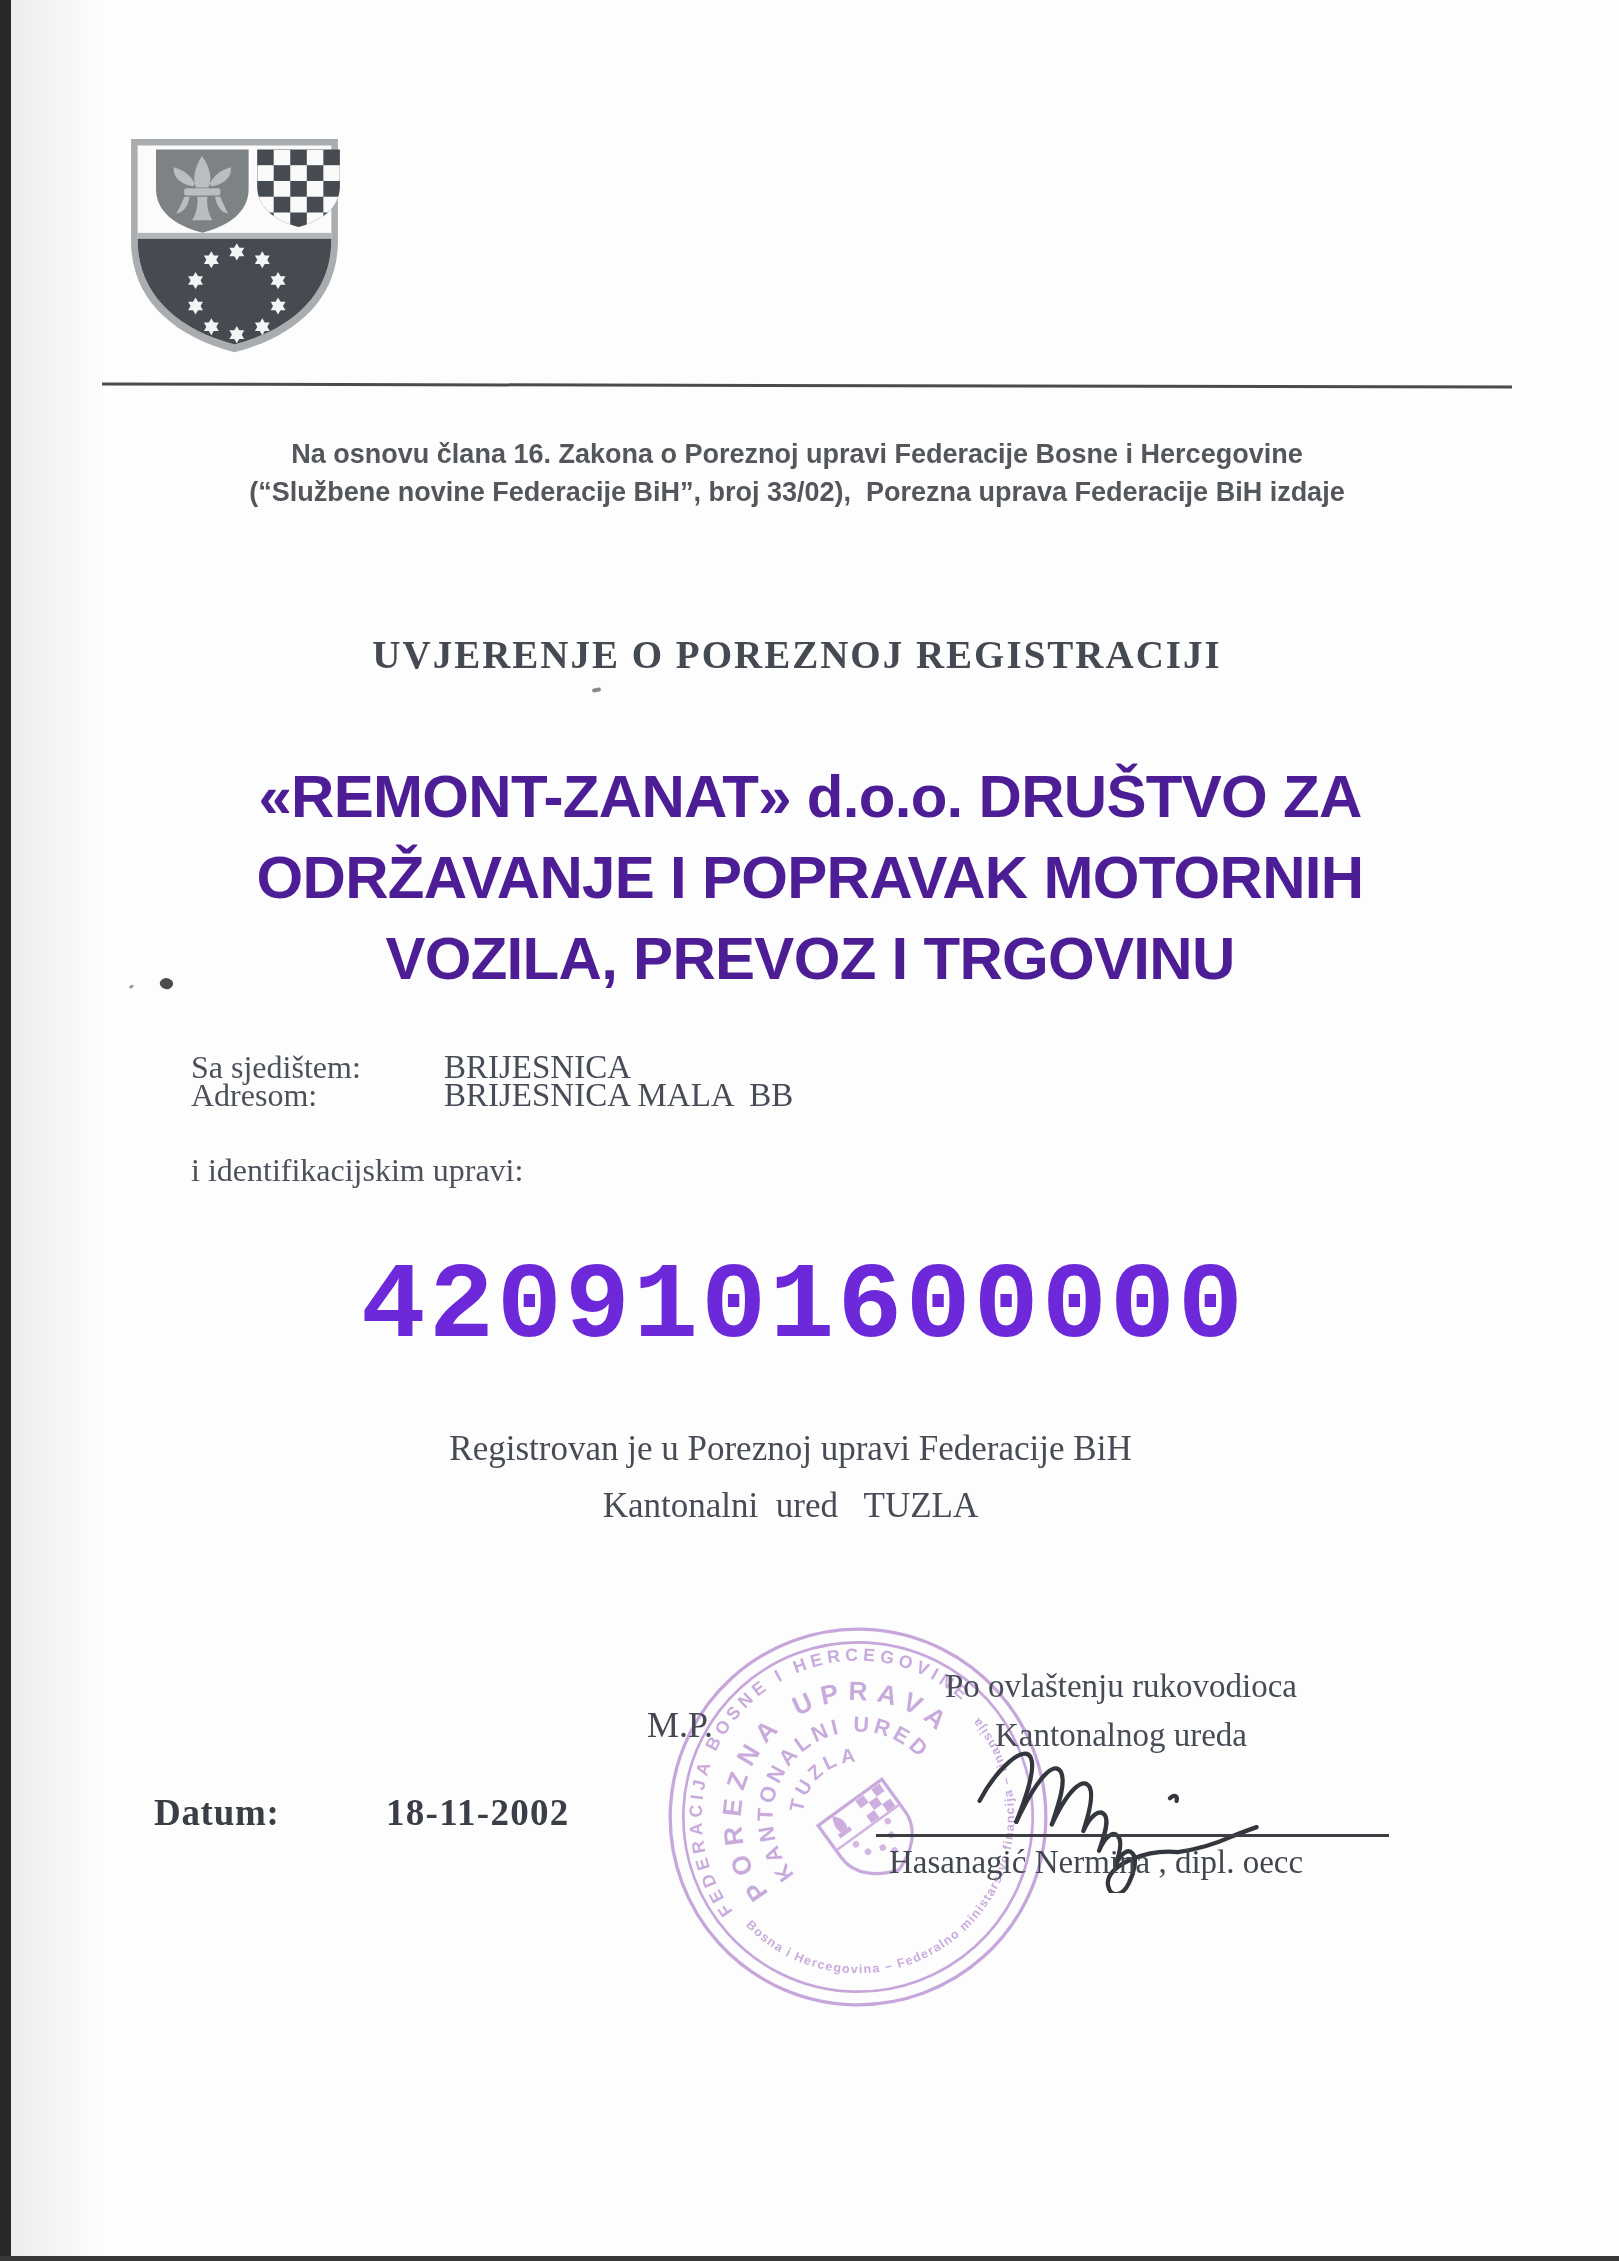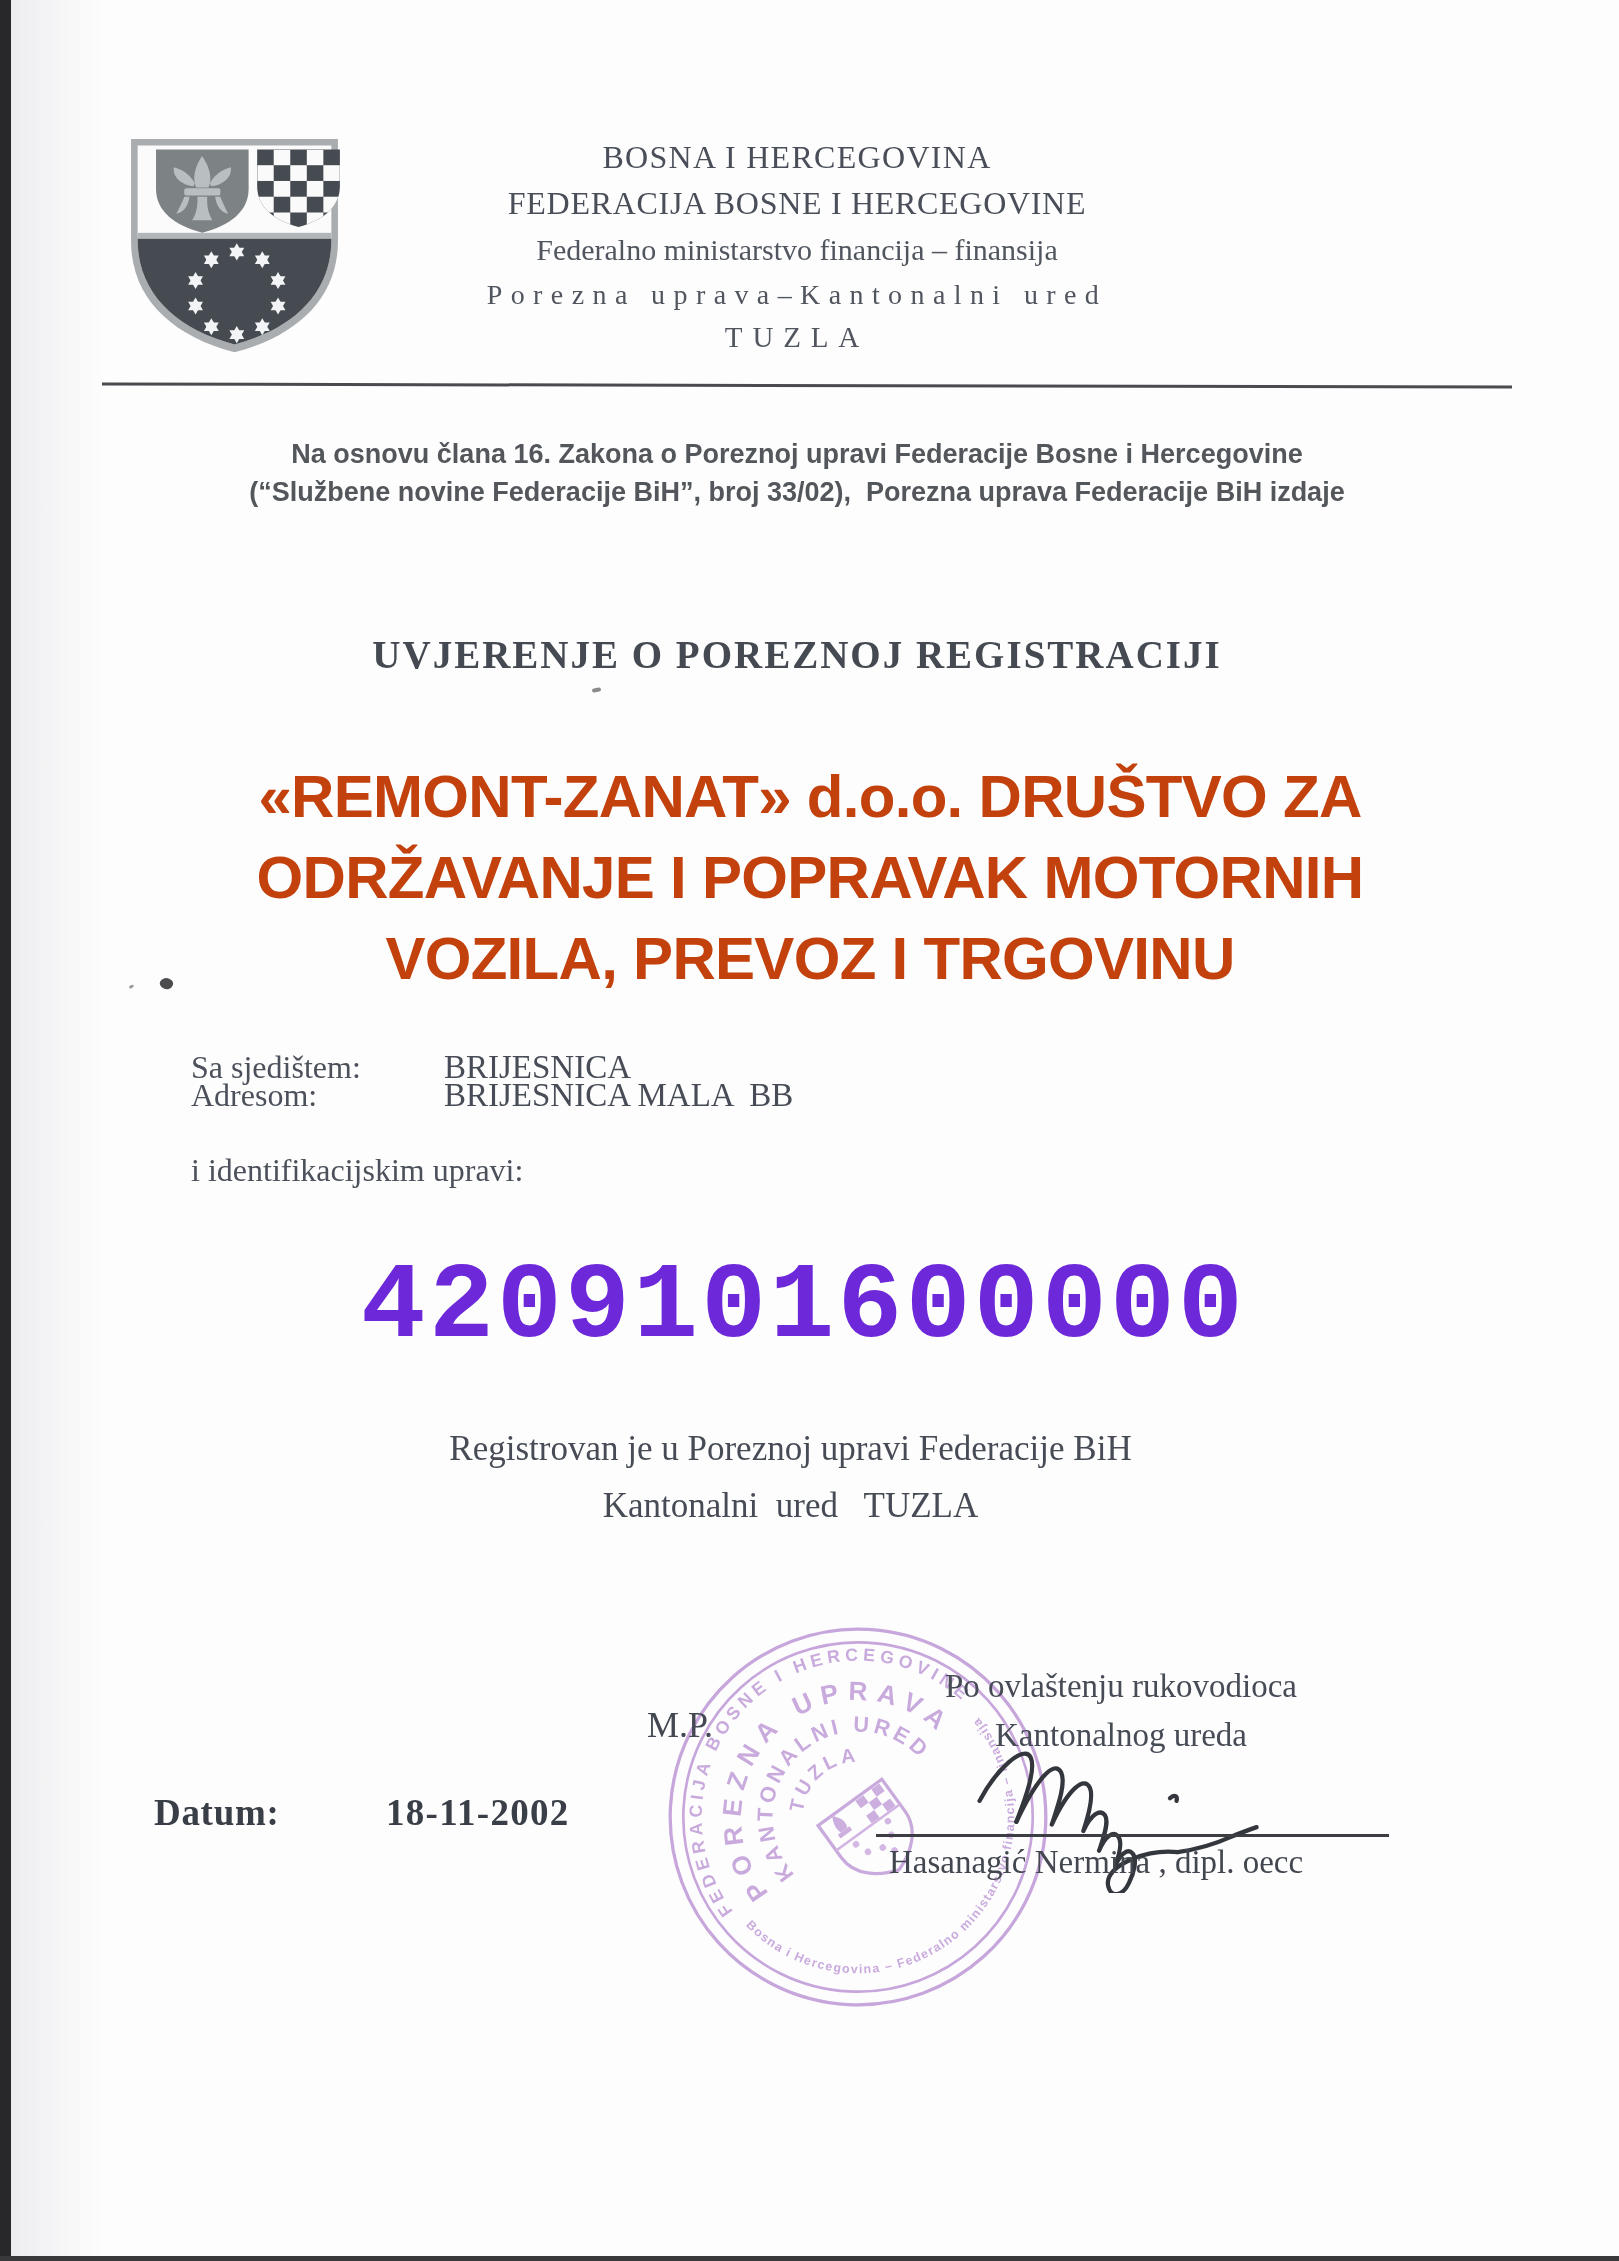--- a/index.html
+++ b/index.html
@@ -28,21 +28,21 @@
          line-height:38px;color:#53575b;letter-spacing:0px;}
   .pre{white-space:pre-wrap;}
 
   .doc-title{position:absolute;left:0;right:26px;top:632px;text-align:center;
              font-size:39px;font-weight:700;letter-spacing:2px;color:#454a52;}
   .title-speck{position:absolute;left:592px;top:688px;width:9.2px;height:4px;background:#8a8a8c;
                border-radius:2px;transform:rotate(-10deg);}
 
   .company{position:absolute;left:0;right:0;top:756px;text-align:center;
            font-family:"Liberation Sans",sans-serif;font-weight:700;font-size:60px;
-           line-height:81px;letter-spacing:-0.7px;color:#c2410c;}
+           line-height:81px;letter-spacing:-0.7px;color:#4c1d95;}
 
   .kv-label{position:absolute;left:191px;font-size:32px;color:#4b505a;}
   .kv-value{position:absolute;left:444px;font-size:33px;color:#474c56;}
   .row-seat{top:1029px;margin-top:20px;}
   .row-addr{top:1077px;}
   .id-intro{position:absolute;left:191px;top:1152px;font-size:32px;color:#4b505a;}
 
   .id-number{position:absolute;left:0;right:13px;top:1246px;text-align:center;
              font-family:Liberation Mono, monospace;font-weight:700;font-size:108px;
              letter-spacing:3.3px;color:#6d28d9;}
@@ -136,27 +136,20 @@
       <use href="#star6" x="229.8" y="260.5"></use>
       <use href="#star6" x="205.8" y="292"></use>
       <use href="#star6" x="167" y="304"></use>
       <use href="#star6" x="128.2" y="292"></use>
       <use href="#star6" x="104.2" y="260.5"></use>
       <use href="#star6" x="104.2" y="221.5"></use>
       <use href="#star6" x="128.2" y="190"></use>
     </g>
   </svg>
 
-  <div class="letterhead">
-    <div class="lh-country">BOSNA I HERCEGOVINA</div>
-    <div class="lh-federation">FEDERACIJA BOSNE I HERCEGOVINE</div>
-    <div class="lh-ministry">Federalno ministarstvo financija – finansija</div>
-    <div class="lh-admin">Porezna uprava–Kantonalni ured</div>
-    <div class="lh-city">TUZLA</div>
-  </div>
 
   <div class="rule"></div>
 
   <div class="legal">
     <div>Na osnovu člana 16. Zakona o Poreznoj upravi Federacije Bosne i Hercegovine</div>
     <div class="pre">(“Službene novine Federacije BiH”, broj 33/02),  Porezna uprava Federacije BiH izdaje</div>
   </div>
 
   <div class="doc-title">UVJERENJE O POREZNOJ REGISTRACIJI</div>
   <div class="title-speck"></div>

